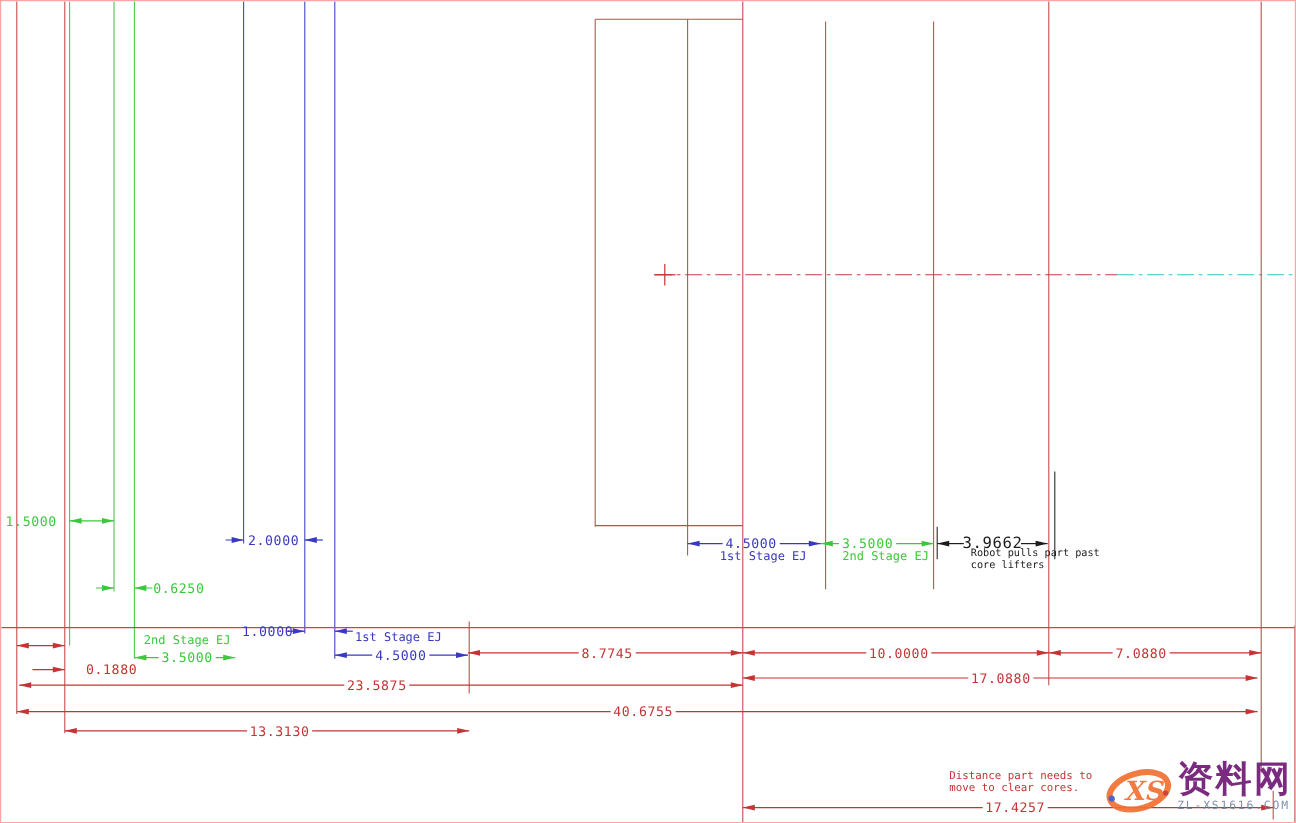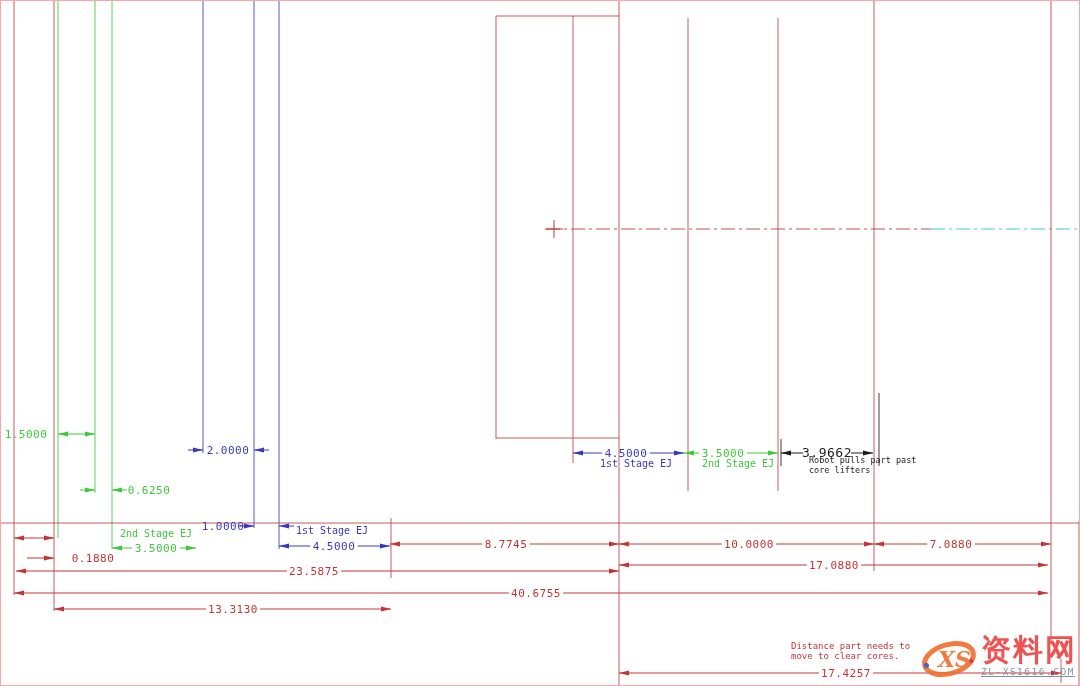--- a/index.html
+++ b/index.html
@@ -1,22 +1,22 @@
 <!DOCTYPE html>
 <html><head>
 <meta charset="utf-8">
 <style>
   html,body{margin:0;padding:0;background:#fff;}
   #canvas{position:relative;width:1080px;height:686px;background:#ffffff;border:1px solid #fca5a5;box-sizing:border-box;overflow:hidden;
           font-family:"DejaVu Sans Mono", monospace;}
   #drawing{position:absolute;left:0;top:0;}
   #watermark{position:absolute;right:2px;bottom:4px;display:flex;align-items:flex-start;gap:4px;opacity:.92;}
   #wm-text{display:flex;flex-direction:column;line-height:1;}
-  #wm-name{font-family:sans-serif;font-weight:bold;font-size:30px;color:#ef4444;letter-spacing:2px;}
-  #wm-url{font-family:"DejaVu Sans Mono",monospace;font-size:9.5px;color:#7488a6;letter-spacing:1.5px;margin-top:2px;text-decoration:underline;}
+  #wm-name{font-family:sans-serif;font-weight:bold;font-size:30px;color:#701a75;letter-spacing:2px;}
+  #wm-url{font-family:"DejaVu Sans Mono",monospace;font-size:9.5px;color:#7488a6;letter-spacing:1.5px;margin-top:2px;}
 </style>
 </head>
 <body>
 
 <div id="canvas">
   <svg id="drawing" width="1080" height="686" viewBox="0 0 1080 686">
       <g>
         <line x1="545" y1="228" x2="930" y2="228" stroke="#c04040" stroke-width="0.9" stroke-dasharray="14 4 3 4"></line>
         <line x1="930" y1="228" x2="1080" y2="228" stroke="#2cc8c8" stroke-width="0.9" stroke-dasharray="14 4 3 4"></line>
         <line x1="544" y1="228" x2="562" y2="228" stroke="#c43434" stroke-width="1"></line>

